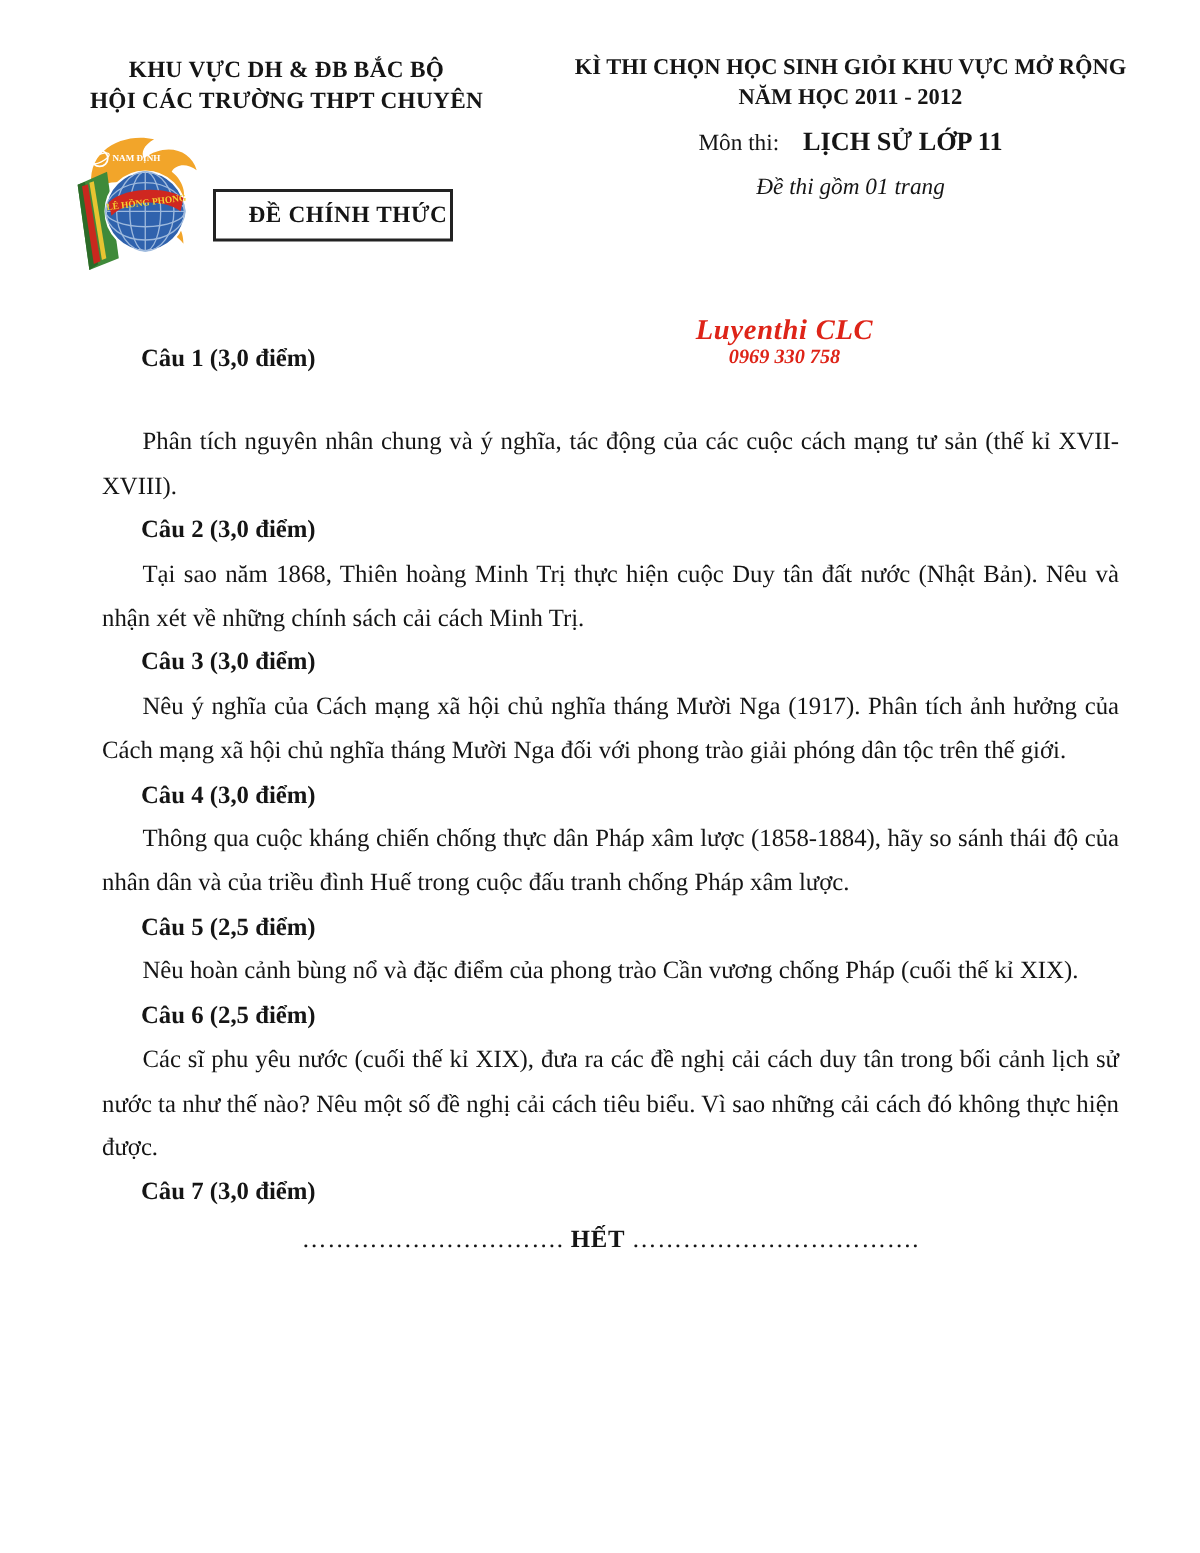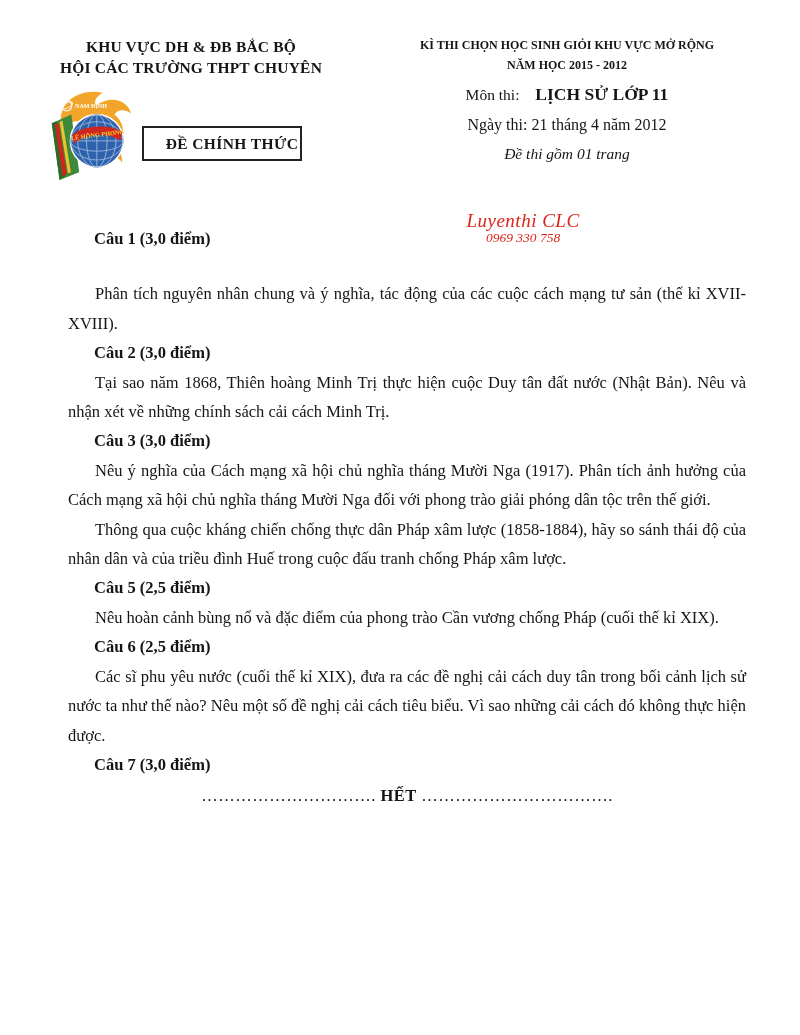--- a/index.html
+++ b/index.html
@@ -19,30 +19,30 @@
   }
   .logo { position:absolute; left:40px; top:84px; width:98px; height:102px; }
   .badge {
     position:absolute; left:142px; top:126px; width:160px; height:35px;
     border:2px solid #222; display:flex; align-items:center; justify-content:center;
     font-weight:bold; font-size:15.5px; letter-spacing:.4px;padding-left:20px;
   }
   .hdr-right {
     position:absolute; left:340px; top:36px; width:454px; text-align:center;
   }
-  .hdr-right .t1 { font-weight:bold; font-size:12px; line-height:19.5px; }
+  .hdr-right .t1 { font-weight:bold; font-size:15px; line-height:19.5px; }
   .hdr-right .subject { margin-top:9px;  font-size:15.5px; }
   .hdr-right .subject b { font-size:17.5px;margin-left:12px; }
   .hdr-right .date { margin-top:11px; font-size:16px; }
   .hdr-right .dur  { margin-top:11px; font-size:15.5px; font-style:italic; }
   .hdr-right .pages{ margin-top:11px; font-size:15.5px; font-style:italic; }
 
   .watermark {
     position:absolute; left:438px; top:211px; width:170px; text-align:center;
-    font-style:italic; font-weight:normal; line-height:1.05;
+    font-style:italic; font-weight:bold; line-height:1.05;
   }
   .watermark .wm-name  { font-size:19px; letter-spacing:.5px; }
   .watermark .wm-phone { font-size:13.5px; }
 
   
   .paper {
     position:absolute; left:68px; top:224px; width:678px;
     font-size:16.5px; line-height:29.4px;
   }
   .q-heading { font-weight:bold;margin-left:26px; }
@@ -90,23 +90,22 @@
 
     <path d="M33,52 C44,41 74,41 84,49 L82,58 C71,49 45,50 35,61 Z" fill="#cf2720"></path>
     <text x="59" y="54" text-anchor="middle" font-size="6.4" font-weight="bold" fill="#f5d231" transform="rotate(-7 59 54)">LÊ HỒNG PHONG</text>
   </svg>
 </div>
 
 <div class="badge">ĐỀ CHÍNH THỨC</div>
 
 <div class="hdr-right">
   <div class="t1">KÌ THI CHỌN HỌC SINH GIỎI KHU VỰC MỞ RỘNG</div>
-  <div class="t1">NĂM HỌC 2015 - 2012</div>
+  <div class="t1">NĂM HỌC 2011 - 2012</div>
   <div class="subject"><span>Môn thi: </span><b>LỊCH SỬ LỚP 11</b></div>
-  <div class="date">Ngày thi: 21 tháng 4 năm 2012</div>
   <div class="pages">Đề thi gồm 01 trang</div>
 </div>
 
 <div class="watermark" style="color:#de2418">
   <div class="wm-name">Luyenthi CLC</div>
   <div class="wm-phone">0969 330 758</div>
 </div>
 
 <div class="paper">
 
@@ -119,20 +118,21 @@
     <div class="q-heading">Câu 2 (3,0 điểm)</div>
     <p class="q-body">Tại sao năm 1868, Thiên hoàng Minh Trị thực hiện cuộc Duy tân đất nước (Nhật Bản). Nêu và nhận xét về những chính sách cải cách Minh Trị.</p>
   </div>
 
   <div>
     <div class="q-heading">Câu 3 (3,0 điểm)</div>
     <p class="q-body">Nêu ý nghĩa của Cách mạng xã hội chủ nghĩa tháng Mười Nga (1917). Phân tích ảnh hưởng của Cách mạng xã hội chủ nghĩa tháng Mười Nga đối với phong trào giải phóng dân tộc trên thế giới.</p>
   </div>
 
   <div>
+    <div class="q-heading">Câu 4 (3,0 điểm)</div>
     <p class="q-body">Thông qua cuộc kháng chiến chống thực dân Pháp xâm lược (1858-1884), hãy so sánh thái độ của nhân dân và của triều đình Huế trong cuộc đấu tranh chống Pháp xâm lược.</p>
   </div>
 
   <div>
     <div class="q-heading">Câu 5 (2,5 điểm)</div>
     <p class="q-body">Nêu hoàn cảnh bùng nổ và đặc điểm của phong trào Cần vương chống Pháp (cuối thế kỉ XIX).</p>
   </div>
 
   <div>
     <div class="q-heading">Câu 6 (2,5 điểm)</div>

